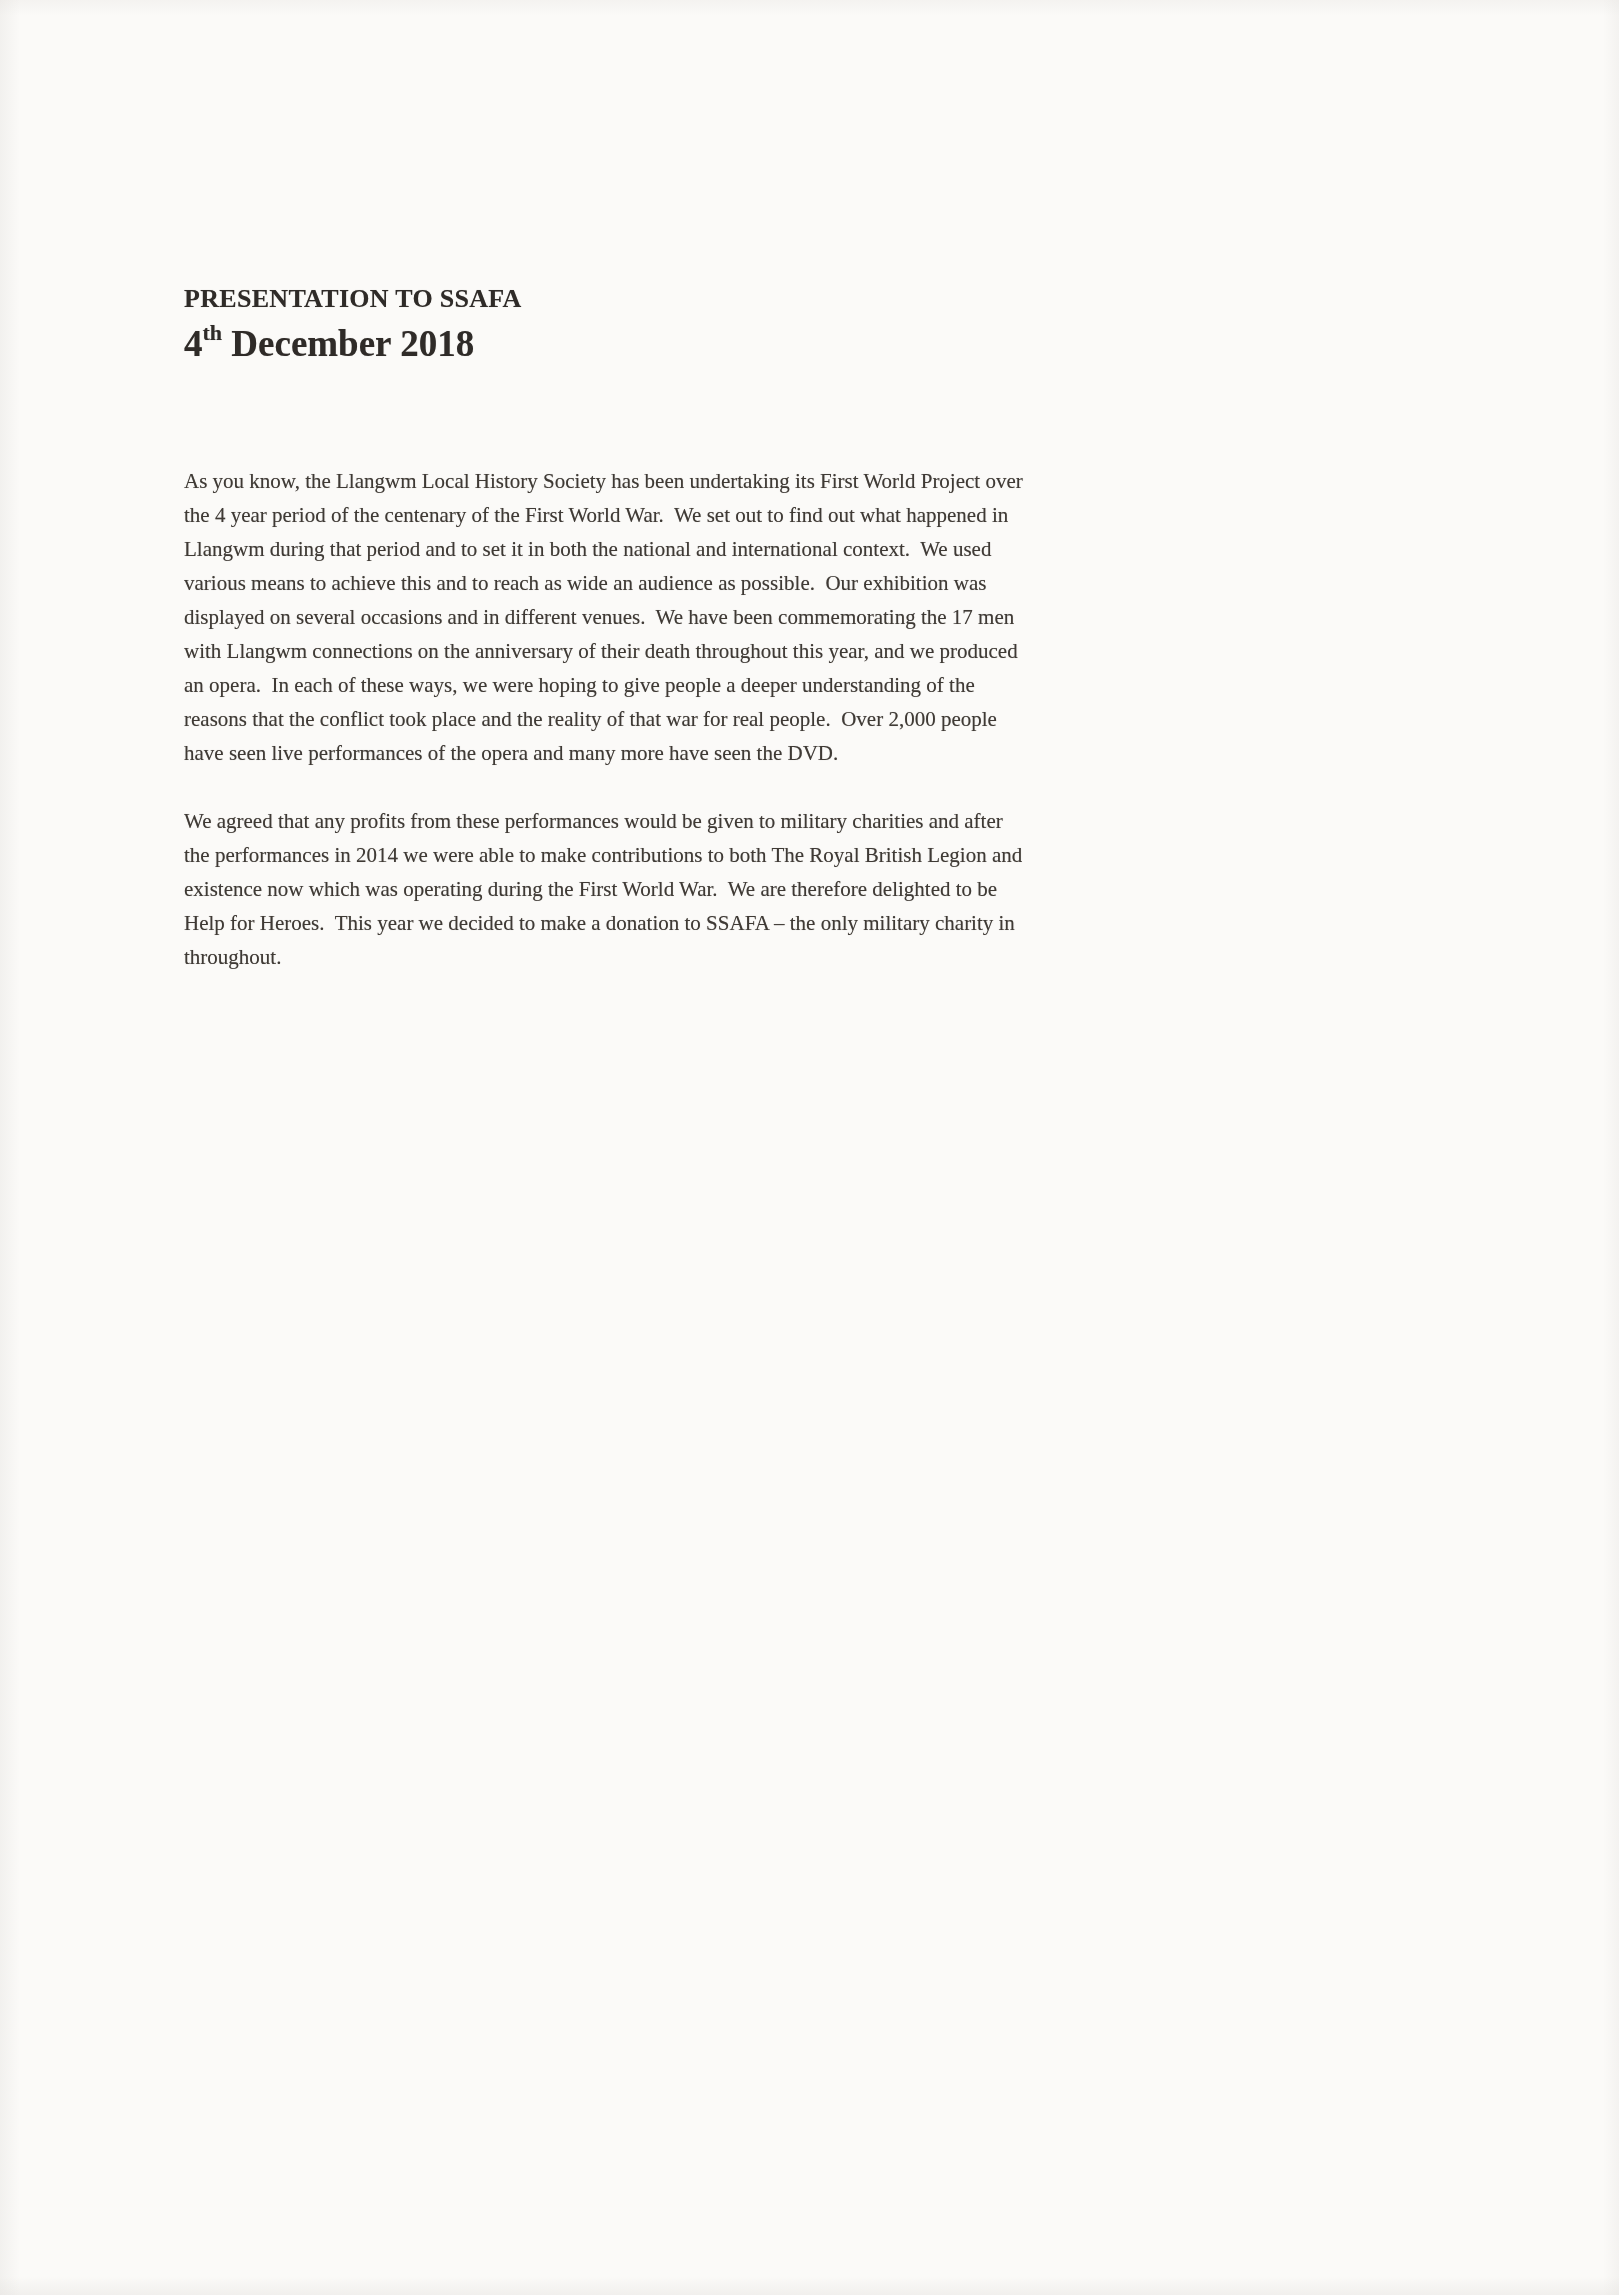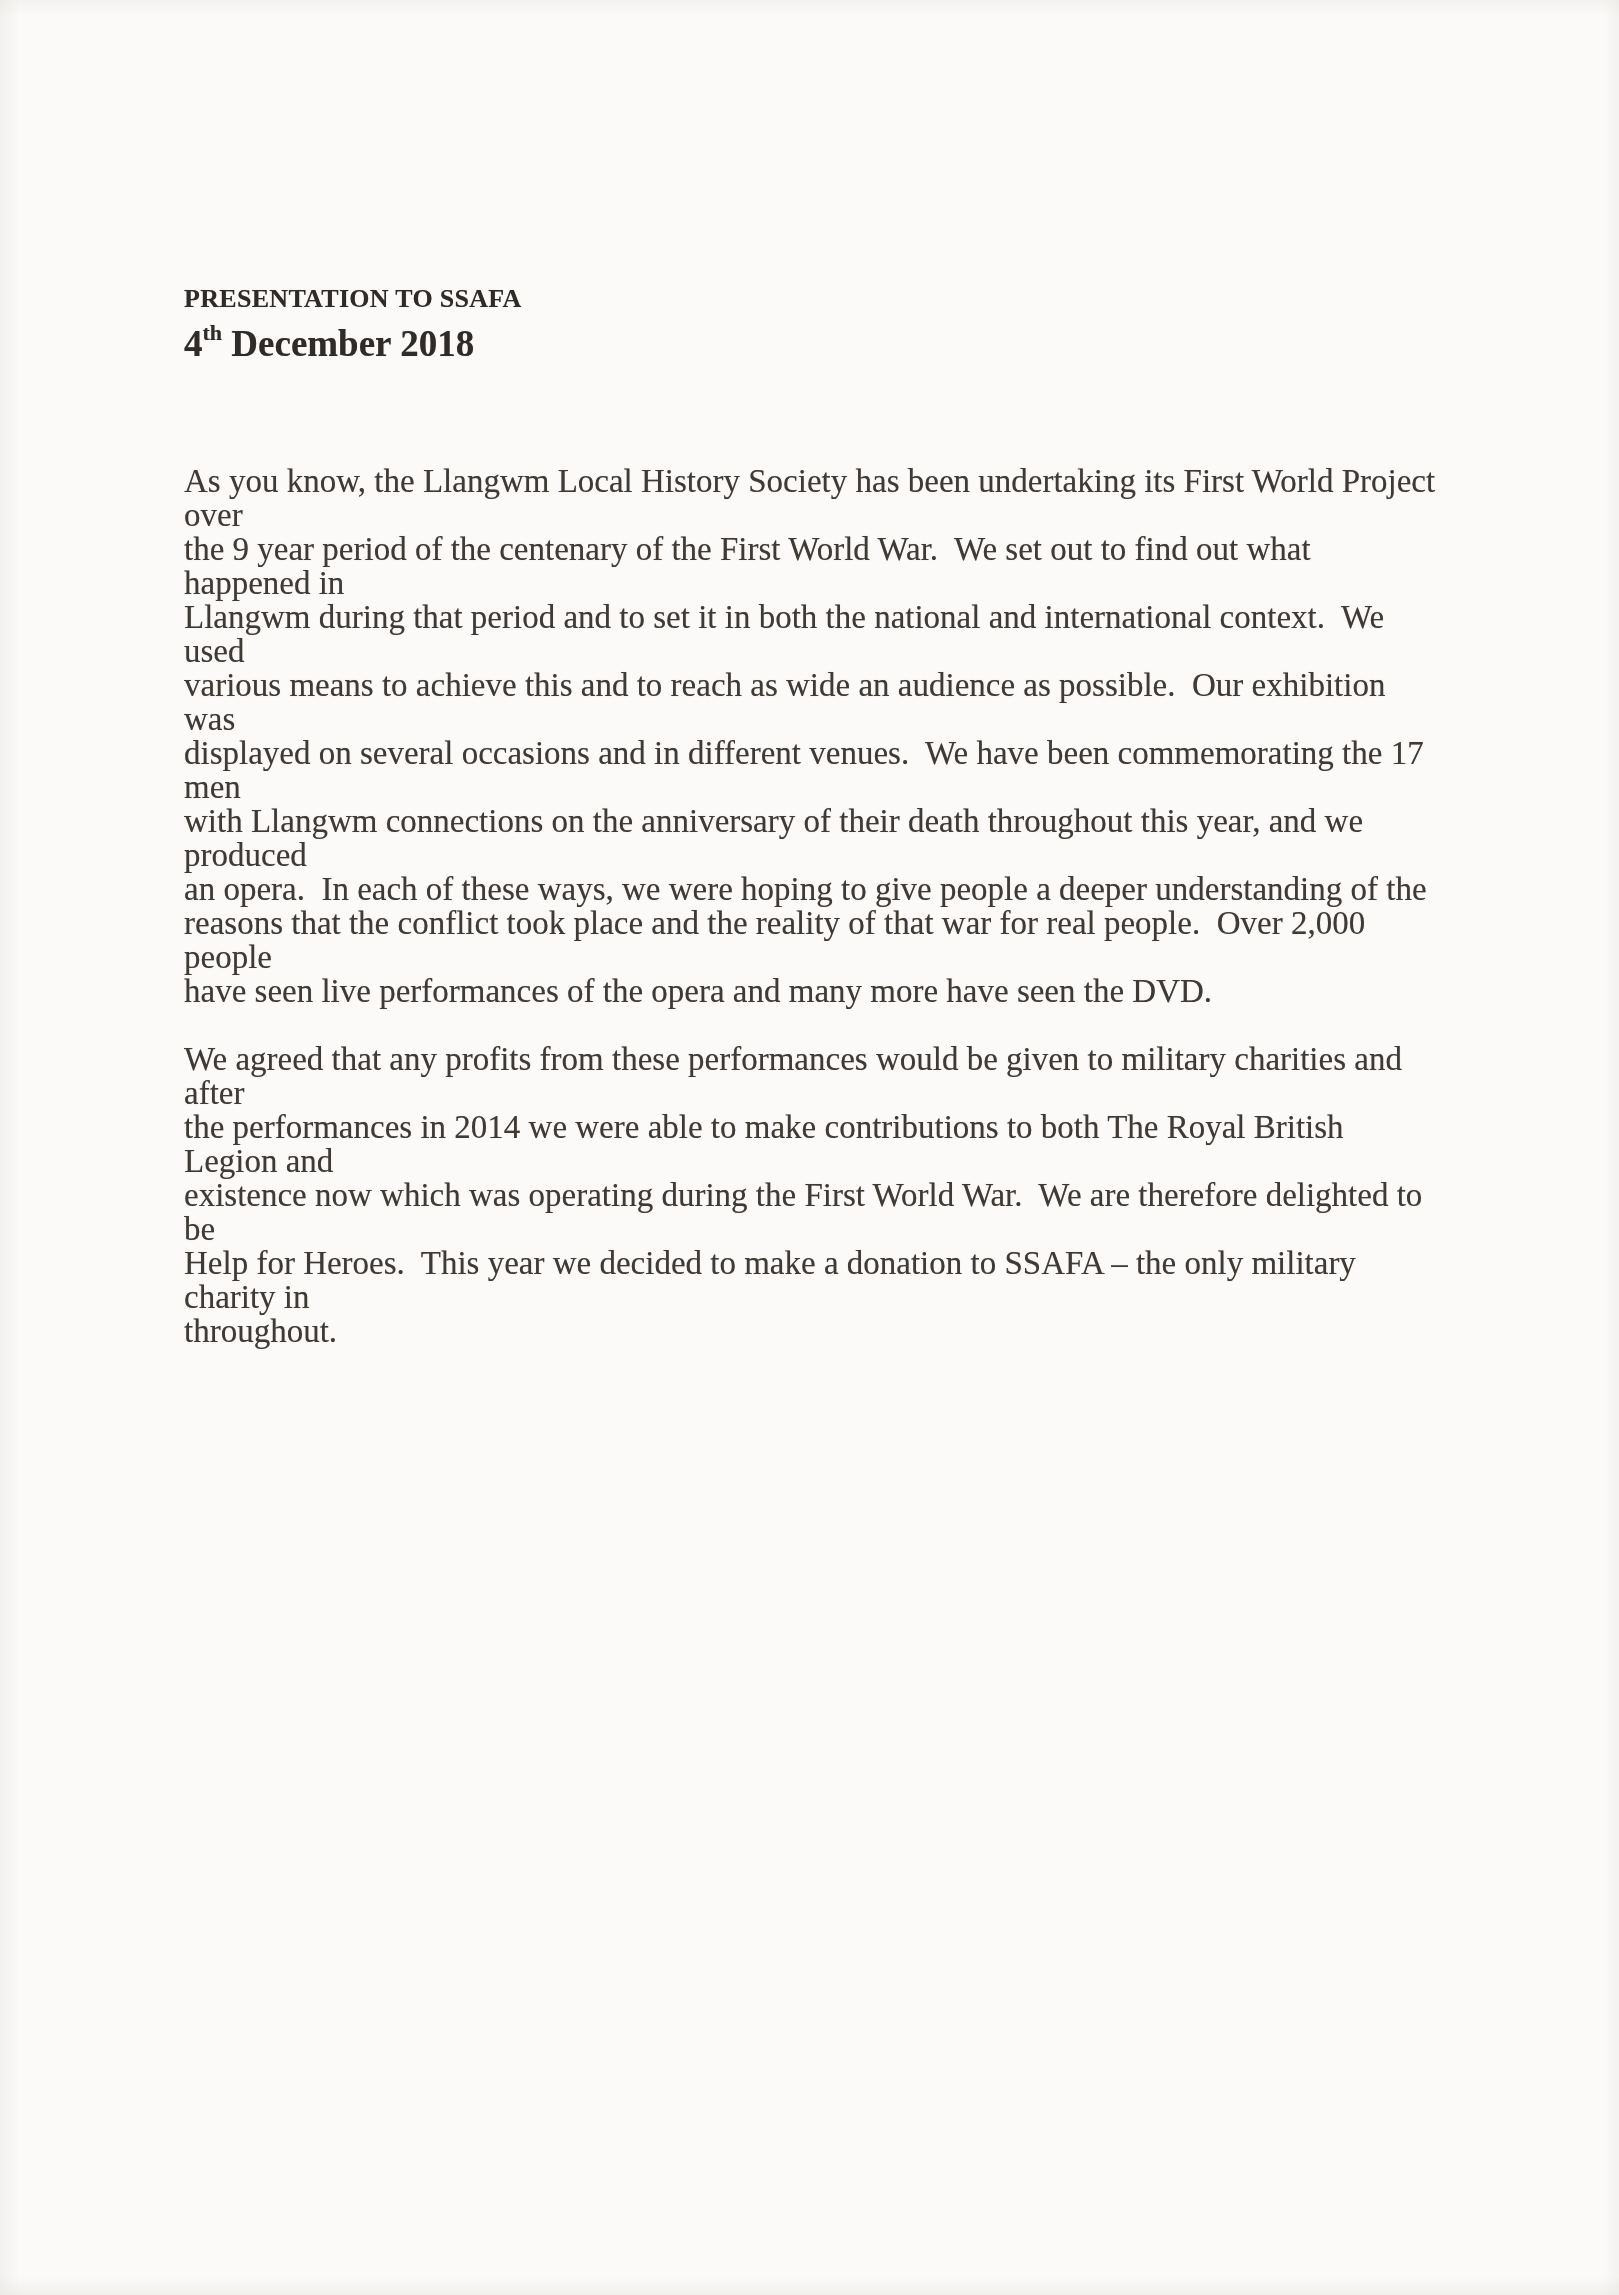--- a/index.html
+++ b/index.html
@@ -51,40 +51,40 @@
     font-size: 22px;
     line-height: 0;
     vertical-align: 16px;
     margin-top: 6px;
   }
   .paragraphs {
     margin-top: 98px;
   }
   .para {
     margin: 0 0 34px 0;
-    font-size: 33px;
+    font-size: 21px;
     line-height: 34px;
     font-weight: normal;
   }
   .line {
     display: block;
     white-space: pre-wrap;
   }
 </style>
 </head>
 <body style="--paper: #fbfaf8; --ink: #3f3a35; --ink-heavy: #2f2b28;">
 
 <div class="page">
   <div class="content">
     <h1 class="title">PRESENTATION TO SSAFA</h1>
     <div class="date"><span>4</span><sup>th</sup><span> December 2018</span></div>
     <div class="paragraphs" id="paragraphs">
         <p class="para">
           <span class="line">As you know, the Llangwm Local History Society has been undertaking its First World Project over</span>
-          <span class="line">the 9 year period of the centenary of the First World War.  We set out to find out what happened in</span>
+          <span class="line">the 4 year period of the centenary of the First World War.  We set out to find out what happened in</span>
           <span class="line">Llangwm during that period and to set it in both the national and international context.  We used</span>
           <span class="line">various means to achieve this and to reach as wide an audience as possible.  Our exhibition was</span>
           <span class="line">displayed on several occasions and in different venues.  We have been commemorating the 17 men</span>
           <span class="line">with Llangwm connections on the anniversary of their death throughout this year, and we produced</span>
           <span class="line">an opera.  In each of these ways, we were hoping to give people a deeper understanding of the</span>
           <span class="line">reasons that the conflict took place and the reality of that war for real people.  Over 2,000 people</span>
           <span class="line">have seen live performances of the opera and many more have seen the DVD.</span>
         </p>
         <p class="para">
           <span class="line">We agreed that any profits from these performances would be given to military charities and after</span>

